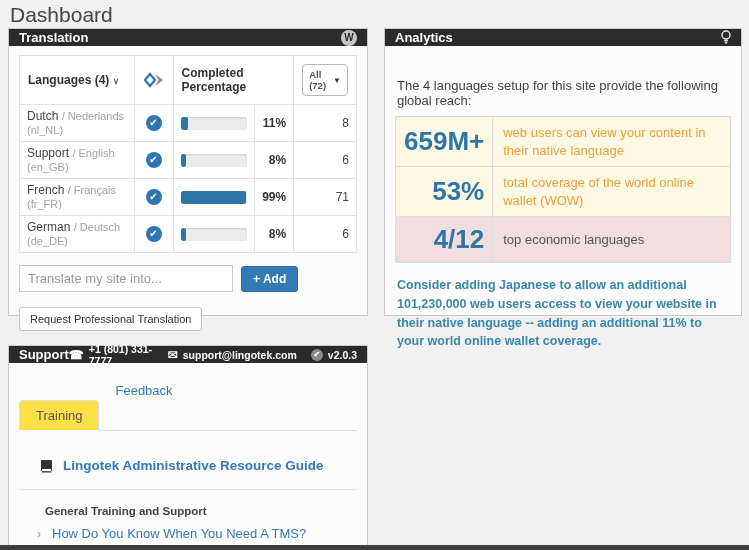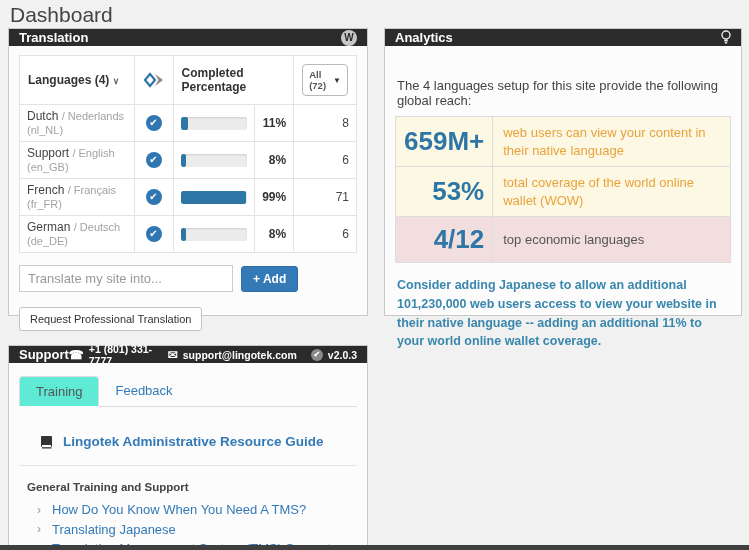--- a/index.html
+++ b/index.html
@@ -92,27 +92,27 @@
   .row-warning td { background:#fcf8e3; }
   .row-warning .stat-label { color:#e8a33d; }
   .row-danger td { background:#f2dede; }
   .row-danger .stat-label { color:#555; }
   .analytics-note { margin:13px 12px 0; font-size:12.5px; line-height:1.5; color:#3a87ad;font-weight:bold; }
 
   
   .tabs { display:flex; margin:13px 10px 0; border-bottom:1px solid #ddd; }
   .tab { padding:7px 16px; font-size:13px; color:#337ab7; cursor:pointer; }
   .tab.active {
-    background:#5eead4; border:1px solid #ddd; border-bottom:1px solid #fcfcfc;
-    border-radius:4px 4px 0 0; color:#555; margin-bottom:-1px;
+    background:#fde047; border:1px solid #ddd; border-bottom:1px solid #fcfcfc;
+    border-radius:4px 4px 0 0; color:#555; margin-bottom:-1px;margin-top:24px;
   }
   .guide-row { margin:27px 0 0 30px; display:flex; align-items:center; gap:9px; }
   .guide-link { color:#337ab7; font-weight:bold; font-size:13.5px; text-decoration:none; }
   .support-divider { border:0; border-top:1px solid #e5e5e5; margin:16px 10px 0; }
-  .section-title { margin:15px 0 0 18px; font-size:11.5px; font-weight:bold; color:#444; }
+  .section-title { margin:15px 0 0 36px; font-size:11.5px; font-weight:bold; color:#444; }
   .support-links { margin:7px 0 0 28px; list-style:none; }
   .support-links li { display:flex; align-items:center; gap:11px; height:19.5px; }
   .chev { color:#999; font-size:12px; }
   .support-links a { color:#337ab7; font-size:13px; text-decoration:none; }
 
   .bottom-strip { position:absolute; left:0; top:545px; width:749px; height:5px; background:#3f3f3f; }
 </style>
 </head>
 <body>
 

